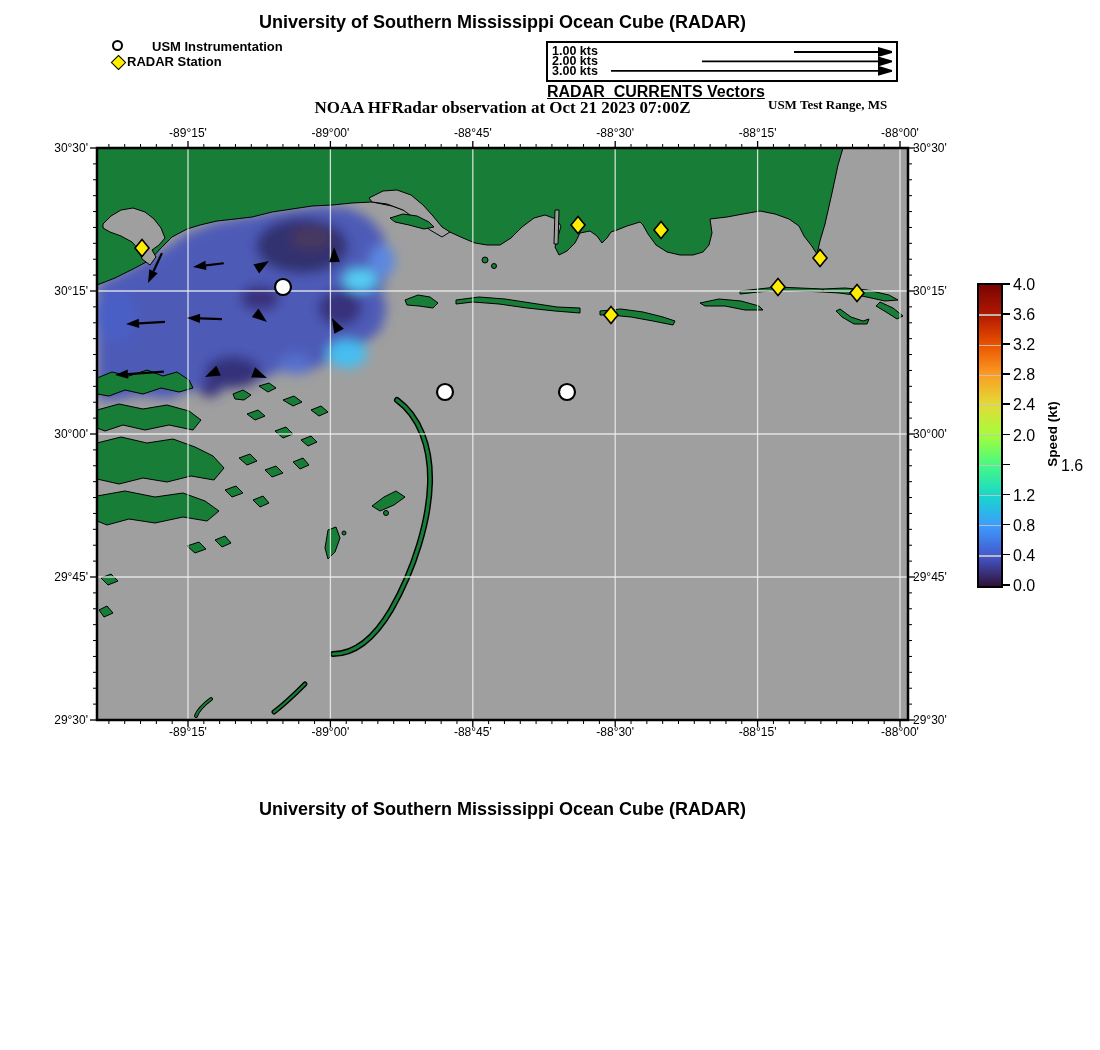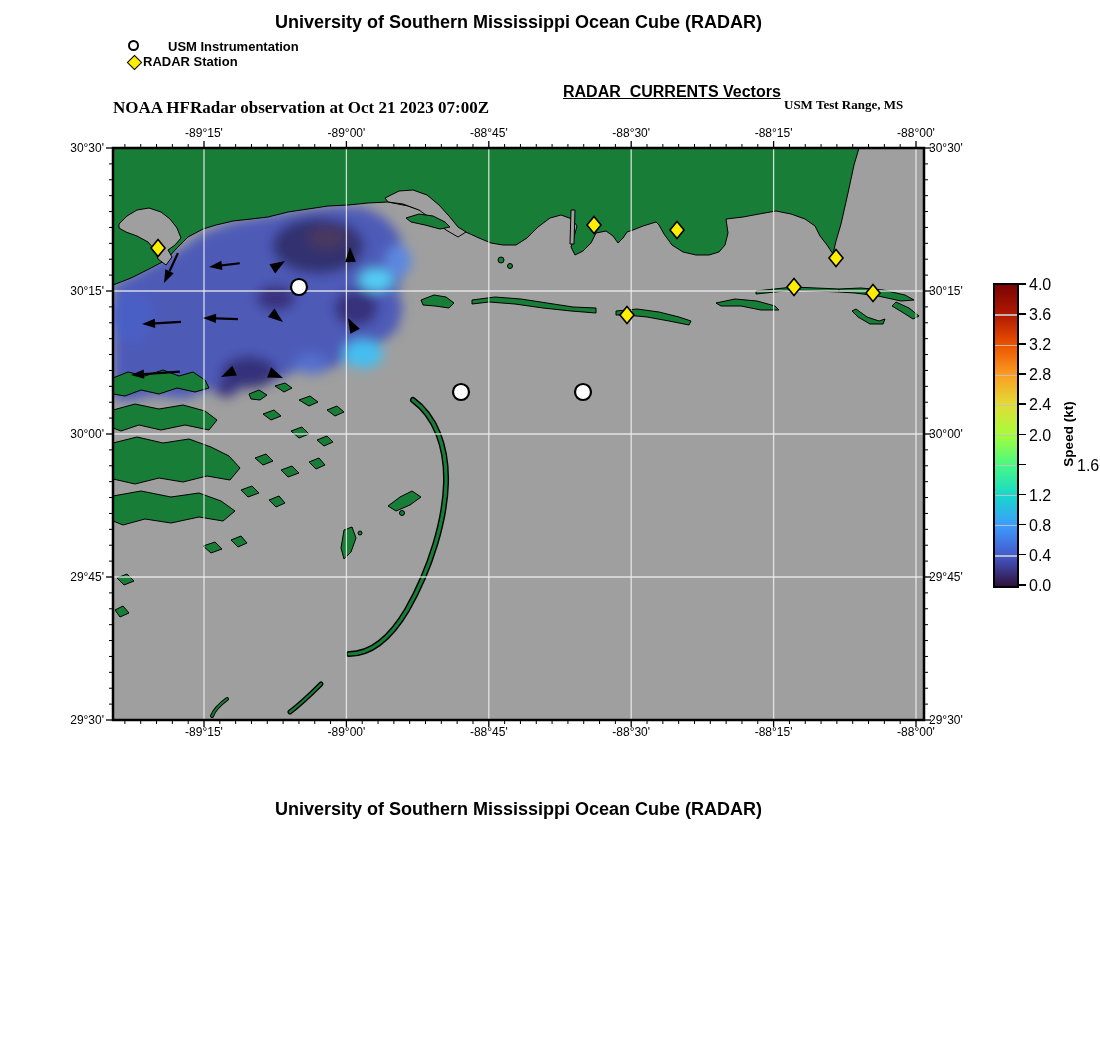--- a/index.html
+++ b/index.html
@@ -6,53 +6,66 @@
   body{
     width:1100px;height:1050px;background:#fff;position:relative;overflow:hidden;
     font-family:"Liberation Sans",sans-serif;color:#000;
     --land:#187d36; --ocean:#9f9f9f; --ndbc:#ffee00; --usm:#ffffff;
   }
   .abs{position:absolute;}
   .cx{transform:translateX(-50%);}
   .serif{font-family:"Liberation Serif",serif;}
   #fig-title{left:97px;top:12px;width:811px;text-align:center;font-size:18px;font-weight:bold;}
   #footer-title{left:97px;top:799px;width:811px;text-align:center;font-size:18px;font-weight:bold;}
-  #subtitle{left:97px;top:98px;width:811px;font-size:17px;font-weight:bold;}
+  #subtitle{left:97px;top:98px;width:811px;text-align:center;font-size:17px;font-weight:bold;}
   #region-label{left:768px;top:97px;font-size:13px;font-weight:bold;}
   .leg-label{font-size:13px;font-weight:bold;white-space:nowrap;}
   .circle-marker{width:11px;height:11px;border:2.4px solid #000;border-radius:50%;background:var(--usm);box-sizing:border-box;}
   .diamond-marker{width:9px;height:9px;border:1.6px solid #000;background:var(--ndbc);transform:rotate(45deg);box-sizing:content-box;}
   #vleg-box{left:546px;top:41px;width:348px;height:37px;border:2px solid #000;}
   .vleg-label{position:absolute;left:4px;font-size:12.5px;font-weight:bold;line-height:12px;}
   #vleg-caption{left:547px;top:83px;font-size:16px;font-weight:bold;text-decoration:underline;}
   .ticklabel{font-size:12px;white-space:nowrap;}
   .latlabel{width:62px;text-align:right;}
   .latlabel-r{text-align:left;}
   #colorbar{left:977px;top:283px;width:22px;height:301px;border:2px solid #000;}
   .cbar-line{position:absolute;left:0;width:100%;height:1.4px;background:#c4c4c4;opacity:.9;}
   .cbar-tick{position:absolute;width:7px;height:1.6px;background:#000;}
   .cbar-num{position:absolute;font-size:16px;}
   #cbar-label{left:1052px;top:434px;transform:translate(-50%,-50%) rotate(-90deg);font-size:13.5px;font-weight:bold;white-space:nowrap;}
 </style>
 </head>
 <body style="--land: #187d36; --ocean: #9f9f9f; --ndbc: #ffee00; --usm: #ffffff;">
 
-<div id="fig" class="abs" style="left:16px;top:0;width:1044px;height:1050px;">
+<div id="fig" class="abs" style="left:0;top:0;width:1044px;height:1050px;">
 
   <div id="fig-title" class="abs">University of Southern Mississippi Ocean Cube (RADAR)</div>
 
   <div class="abs" style="left:112px;top:40px;">
       <div class="circle-marker"></div>
     </div>
   <div class="abs leg-label" style="left:127px;top:39px;margin-left:25px;">USM Instrumentation</div>
   <div class="abs" style="left:113px;top:57px;">
       <div class="diamond-marker"></div>
     </div>
   <div class="abs leg-label" style="left:127px;top:54px;">RADAR Station</div>
 
+  <div id="vleg-box" class="abs">
+    <span class="vleg-label" style="top:2px;">1.00 kts</span>
+    <span class="vleg-label" style="top:12px;">2.00 kts</span>
+    <span class="vleg-label" style="top:22px;">3.00 kts</span>
+    <svg id="vleg-svg" width="344" height="33" style="position:absolute;left:0;top:0;">
+        <line x1="246" y1="9" x2="331" y2="9" stroke="#000" stroke-width="1.8"></line>
+        <polygon points="347,9 330,4 330,14" fill="#000"></polygon>
+        <line x1="154" y1="18.4" x2="331" y2="18.4" stroke="#000" stroke-width="1.8"></line>
+        <polygon points="347,18.4 330,13.399999999999999 330,23.4" fill="#000"></polygon>
+        <line x1="63" y1="27.8" x2="331" y2="27.8" stroke="#000" stroke-width="1.8"></line>
+        <polygon points="347,27.8 330,22.8 330,32.8" fill="#000"></polygon>
+      </svg>
+  </div>
   <div id="vleg-caption" class="abs">RADAR_CURRENTS Vectors</div>
 
   <div id="subtitle" class="abs serif">NOAA HFRadar observation at Oct 21 2023 07:00Z</div>
   <div id="region-label" class="abs serif">USM Test Range, MS</div>
 
   <svg id="map-svg" class="abs" style="left:85px;top:136px;" width="835" height="596" viewBox="0 0 835 596">
     <defs>
       <clipPath id="mapclip">
           <rect x="0" y="0" width="811" height="572"></rect>
         </clipPath>

